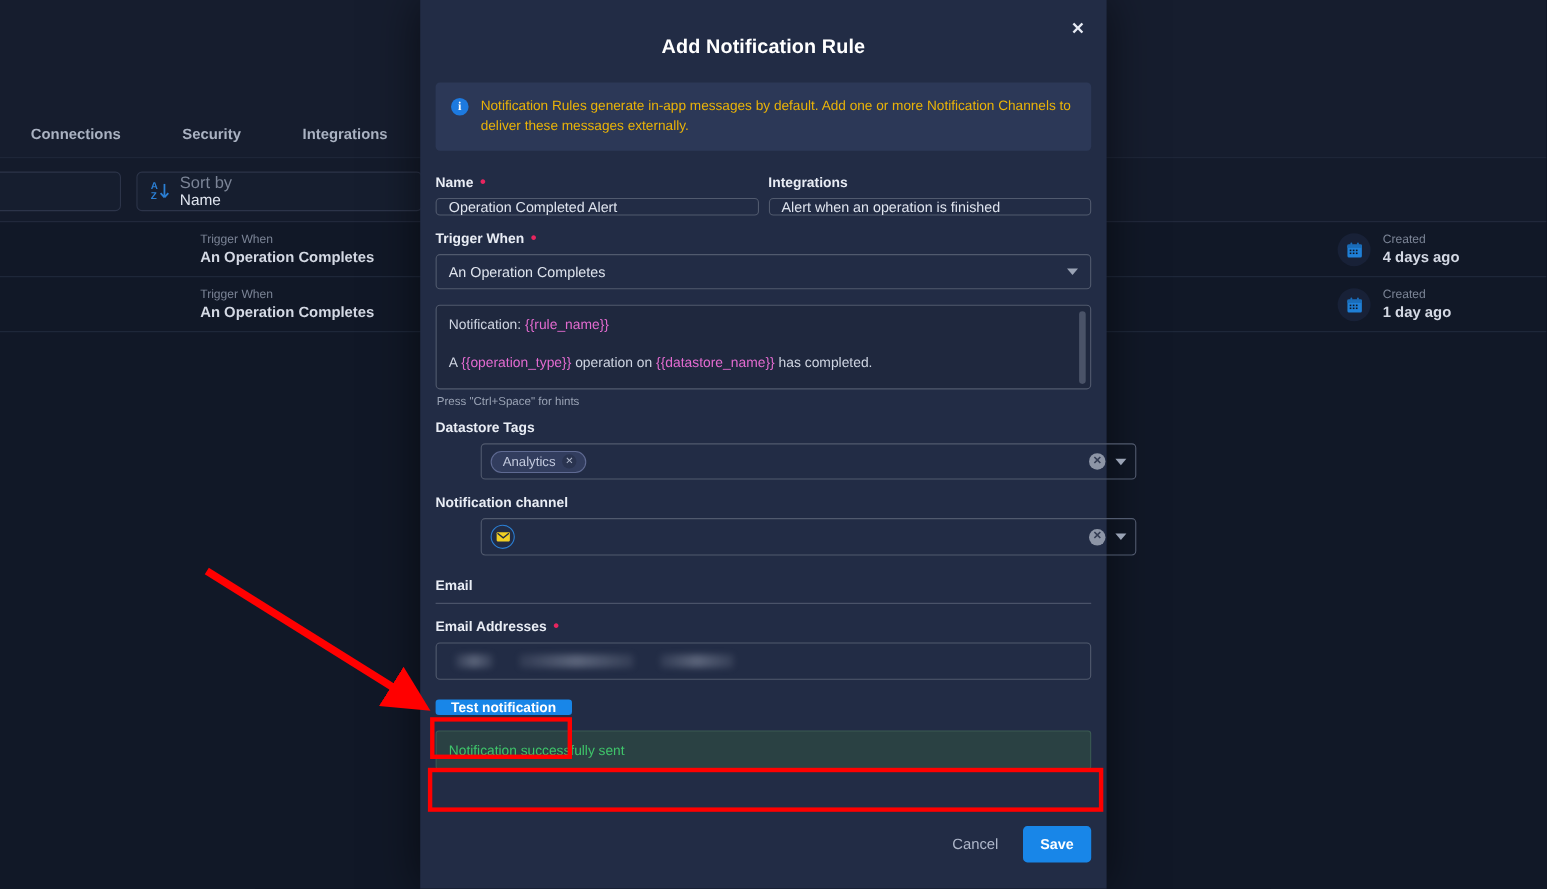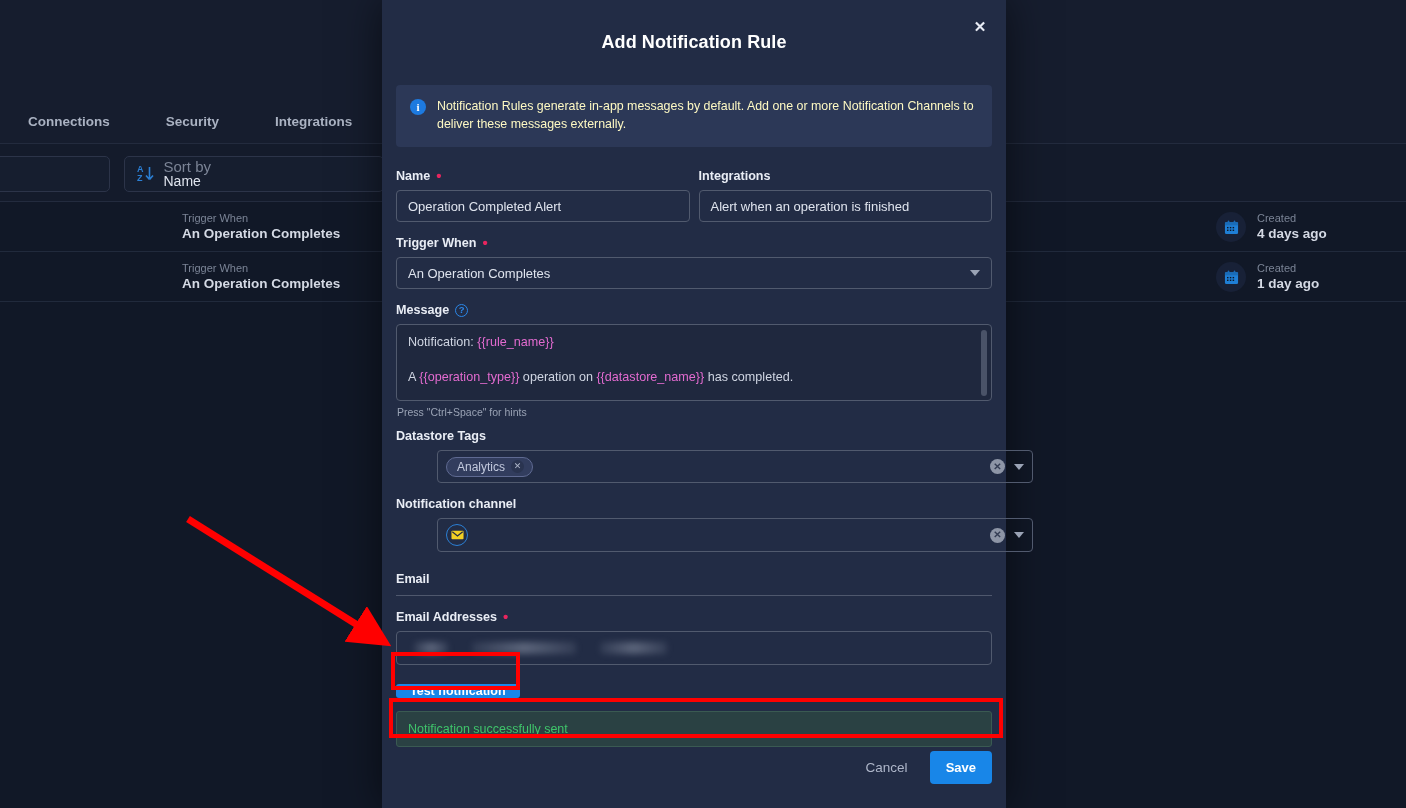--- a/index.html
+++ b/index.html
@@ -65,49 +65,49 @@
     display: flex; flex-direction: column;
   }
   .modal-close {
     position: absolute; right: 12px; top: 12px; width: 28px; height: 28px;
     display: flex; align-items: center; justify-content: center;
     color: #e8ecf5; font-size: 15px; font-weight: 700; cursor: pointer;
     background: none; border: none; line-height: 1;
   }
   .modal-title {
     text-align: center; color: #ffffff; font-size: 18px; font-weight: 700;
-    padding-top: 32px; padding-bottom: 32px; letter-spacing: .1px;
+    padding-top: 32px; padding-bottom: 22px; letter-spacing: .1px;
   }
   .modal-body { padding: 0 14px; }
   .banner {
     background: #2c3857; border-radius: 4px; display: flex; gap: 11px;
     padding: 13px 14px 14px 14px; margin: 0 0 22px 0;
   }
   .banner-icon {
     flex: none; width: 16px; height: 16px; border-radius: 50%;
     background: #1d7ae0; color: #fff; font-size: 11px; font-weight: 700;
     display: flex; align-items: center; justify-content: center; margin-top: 1px;
     font-family: "Liberation Serif", serif;
   }
-  .banner-text { color: #fef9c3; font-size: 12.4px; line-height: 17.5px; }
+  .banner-text { color: #eab308; font-size: 12.4px; line-height: 17.5px; }
 
   .field-row { display: flex; gap: 9px; }
   .field { flex: 1; margin-bottom: 14px; }
   .flabel {
     color: #e9edf5; font-size: 12.6px; font-weight: 700; margin-bottom: 7px;
     display: flex; align-items: center; gap: 6px;
   }
   .req { color: #e8255f; font-size: 15px; line-height: 8px; }
   .qmark {
     width: 13px; height: 13px; border-radius: 50%; border: 1.4px solid #2b87e8;
     color: #2b87e8; font-size: 9.5px; font-weight: 700; display:flex;
     align-items: center; justify-content: center; line-height: 1;
   }
   .input {
-    width: 100%; height: 32px; background: transparent;
+    width: 100%; height: 16px; background: transparent;
     border: 1px solid #515a6e; border-radius: 4px;
     color: #dfe4ee; font-size: 13px; padding: 0 11px;
     font-family: "Liberation Sans", sans-serif;
     display: flex; align-items: center;
   }
   .select {
     width: 100%; height: 32px; background: transparent;
     border: 1px solid #515a6e; border-radius: 4px;
     color: #dfe4ee; font-size: 13px; padding: 0 11px;
     display: flex; align-items: center; justify-content: space-between;
@@ -328,24 +328,20 @@
           <span>Trigger When</span>
           <span class="req">•</span>
         </div>
         <div class="select">
           <span>An Operation Completes</span>
           <span class="caret"></span>
         </div>
       </div>
 
       <div class="field" style="margin-bottom:0">
-        <div class="flabel">
-          <span>Message</span>
-          <span class="qmark">?</span>
-        </div>
         <div class="textarea-wrap">
           <div class="ta-line">
             <span>Notification: </span><span class="tok">{{rule_name}}</span>
           </div>
           <div class="ta-line second">
             <span>A </span><span class="tok">{{operation_type}}</span><span> operation on </span><span class="tok">{{datastore_name}}</span><span> has completed.</span>
           </div>
           <div class="ta-scroll"></div>
         </div>
         <div class="hint">Press "Ctrl+Space" for hints</div>

